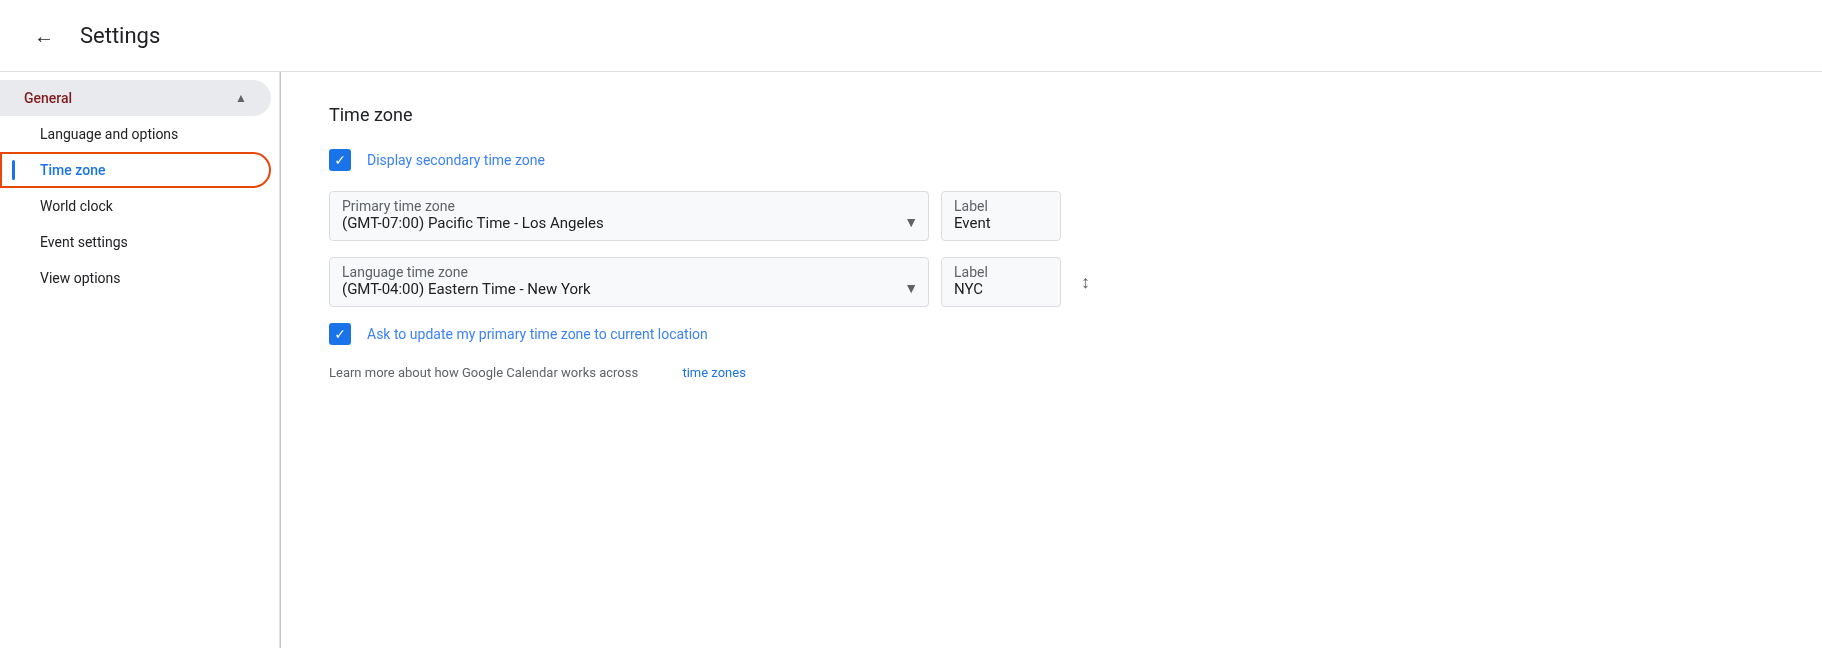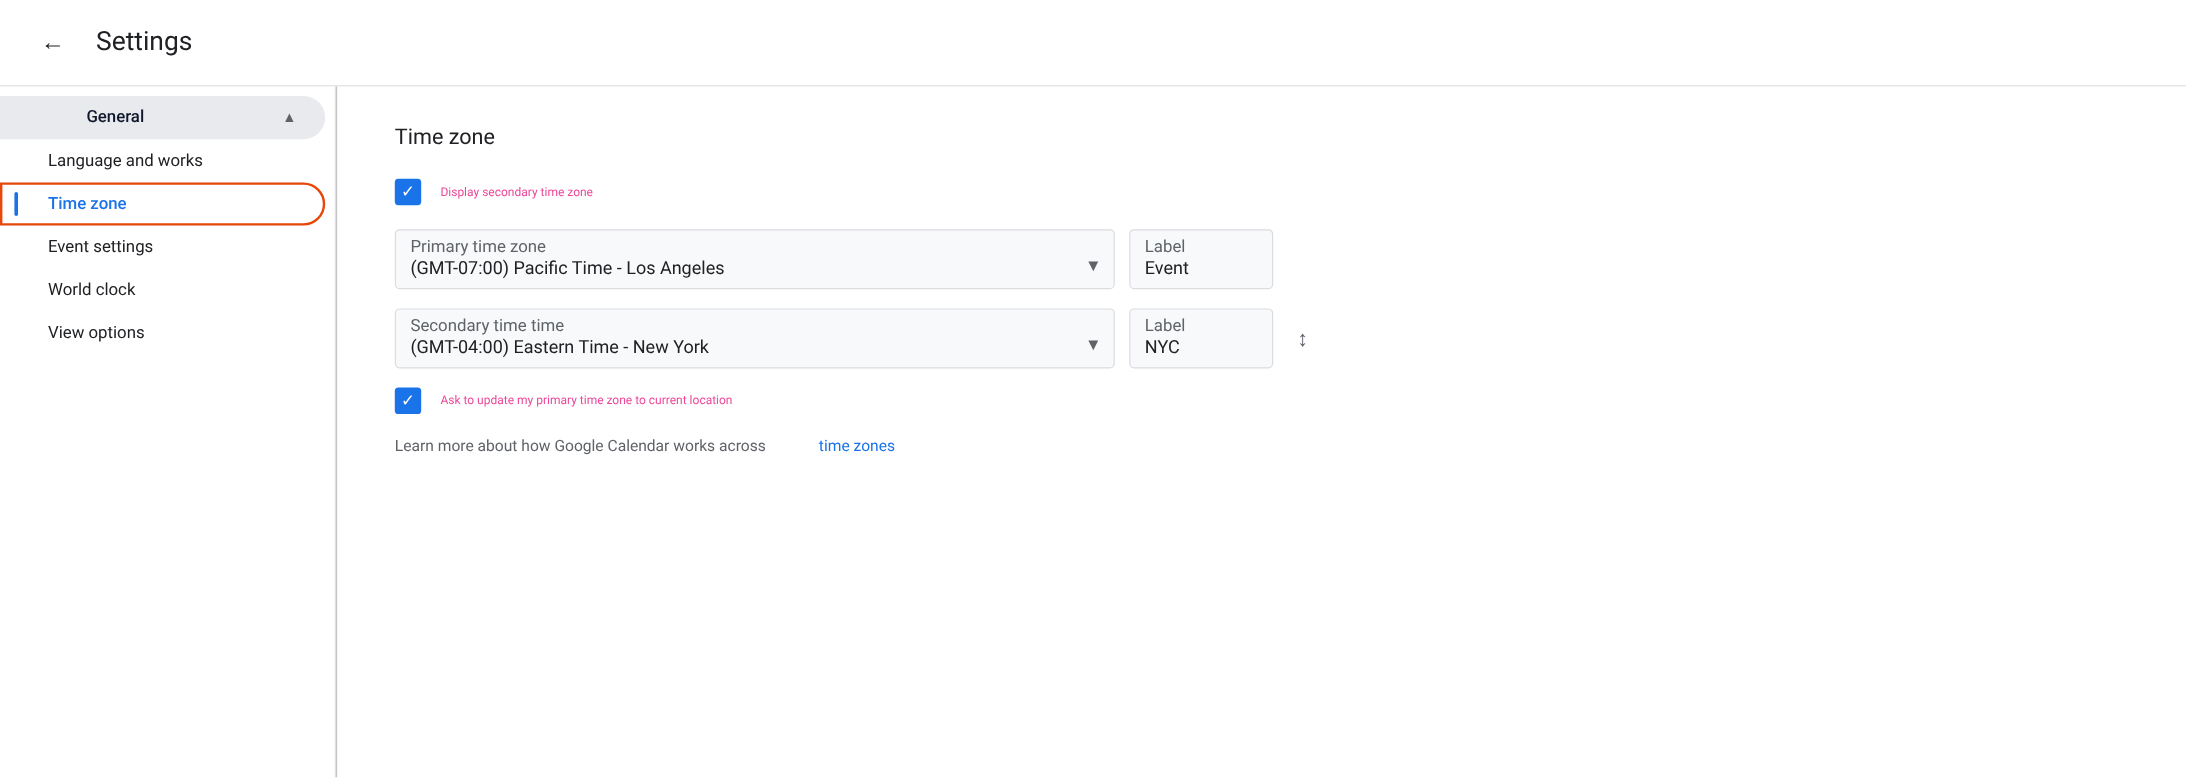--- a/index.html
+++ b/index.html
@@ -66,22 +66,21 @@
       position: relative;
     }
 
     .sidebar-item.active-group {
       background: #e8eaed;
       color: #1a73e8;
       font-weight: 500;
     }
 
     .sidebar-item.active-group .item-label {
-      color: #0f172a;
-      margin-left: 48px;
+      color: #7f1d1d;
     }
 
     .sidebar-item .chevron {
       margin-left: auto;
       font-size: 12px;
       color: #5f6368;
     }
 
     .sidebar-item.selected {
       outline: 2px solid #e8470a;
@@ -144,22 +143,22 @@
       justify-content: center;
       cursor: pointer;
       flex-shrink: 0;
     }
     .checkbox-wrapper .checkmark {
       color: #fff;
       font-size: 14px;
       line-height: 1;
     }
     .checkbox-label {
-      font-size: 10px;
-      color: #ec4899;
+      font-size: 14px;
+      color: #3b82f6;
     }
 
     
     .dropdowns-row {
       display: flex;
       align-items: center;
       gap: 12px;
       margin-bottom: 16px;
     }
 
@@ -245,34 +244,34 @@
 <div class="layout">
 
   <div class="sidebar">
 
     <div class="sidebar-item active-group">
       <span class="item-label">General</span>
       <span class="chevron">▲</span>
     </div>
 
     <div class="sidebar-item sidebar-sub-item">
-      <span class="item-label">Language and works</span>
+      <span class="item-label">Language and options</span>
     </div>
 
     <div class="sidebar-item sidebar-sub-item selected">
       <span class="blue-bar"></span>
       <span class="item-label">Time zone</span>
     </div>
 
     <div class="sidebar-item sidebar-sub-item">
+      <span class="item-label">World clock</span>
+    </div>
+
+    <div class="sidebar-item sidebar-sub-item">
       <span class="item-label">Event settings</span>
-    </div>
-
-    <div class="sidebar-item sidebar-sub-item">
-      <span class="item-label">World clock</span>
     </div>
 
     <div class="sidebar-item sidebar-sub-item">
       <span class="item-label">View options</span>
     </div>
 
   </div>
 
   <div class="divider"></div>
 
@@ -294,21 +293,21 @@
         <span class="select-arrow">▼</span>
       </div>
       <div class="label-field">
         <span class="select-label-small">Label</span>
         <span class="label-value">Event</span>
       </div>
     </div>
 
     <div class="dropdowns-row">
       <div class="select-field select-container" style="position:relative;">
-        <span class="select-label-small">Secondary time time</span>
+        <span class="select-label-small">Language time zone</span>
         <span class="select-value">(GMT-04:00) Eastern Time - New York</span>
         <span class="select-arrow">▼</span>
       </div>
       <div class="label-field">
         <span class="select-label-small">Label</span>
         <span class="label-value">NYC</span>
       </div>
 
       <div class="swap-icon">
         <span>↕</span>

